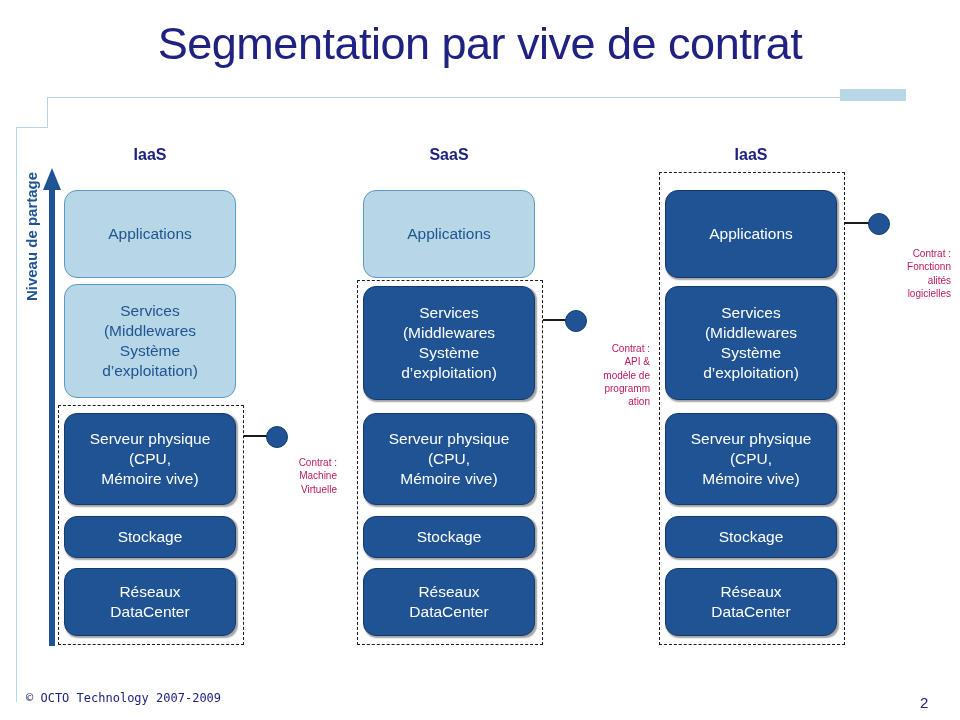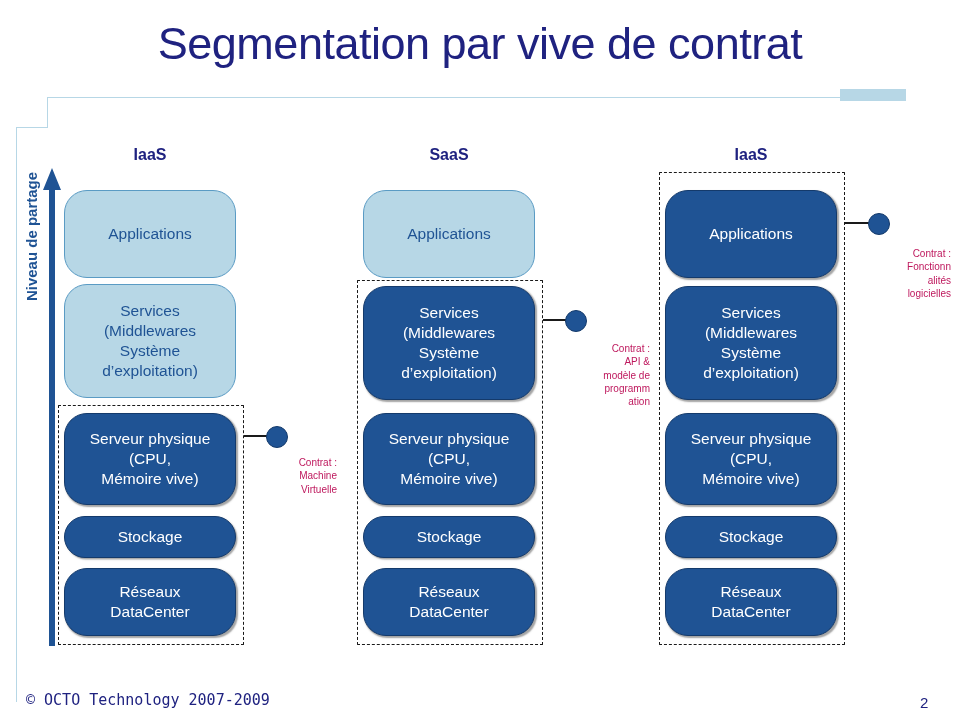--- a/index.html
+++ b/index.html
@@ -69,21 +69,21 @@
     text-align: center;
     white-space: nowrap;
   }
   #header-iaas { left: 64px;  top: 146px; width: 172px; }
   #header-paas { left: 363px; top: 146px; width: 172px; }
   #header-saas { left: 665px; top: 146px; width: 172px; }
 
   
   .stack-box {
     position: absolute;
-    border-radius: 23px;
+    border-radius: 13px;
     display: flex;
     align-items: center;
     justify-content: center;
     text-align: center;
     font-size: 15.5px;
     line-height: 1.28;
     box-sizing: border-box;
     padding: 2px 4px;
   }
   .box-light {
@@ -123,21 +123,21 @@
     color: #be185d;
     font-weight: normal;
   }
 
   
   #footer-copyright {
     position: absolute;
     left: 26px;
     top: 691px;
     font-family: "DejaVu Sans Mono", monospace;
-    font-size: 15px;
+    font-size: 12px;
     color: #1f2280;
     white-space: nowrap;
   }
   #footer-pagenum {
     position: absolute;
     left: 920px;
     top: 694px;
     font-size: 15px;
     color: #1f2280;
   }

